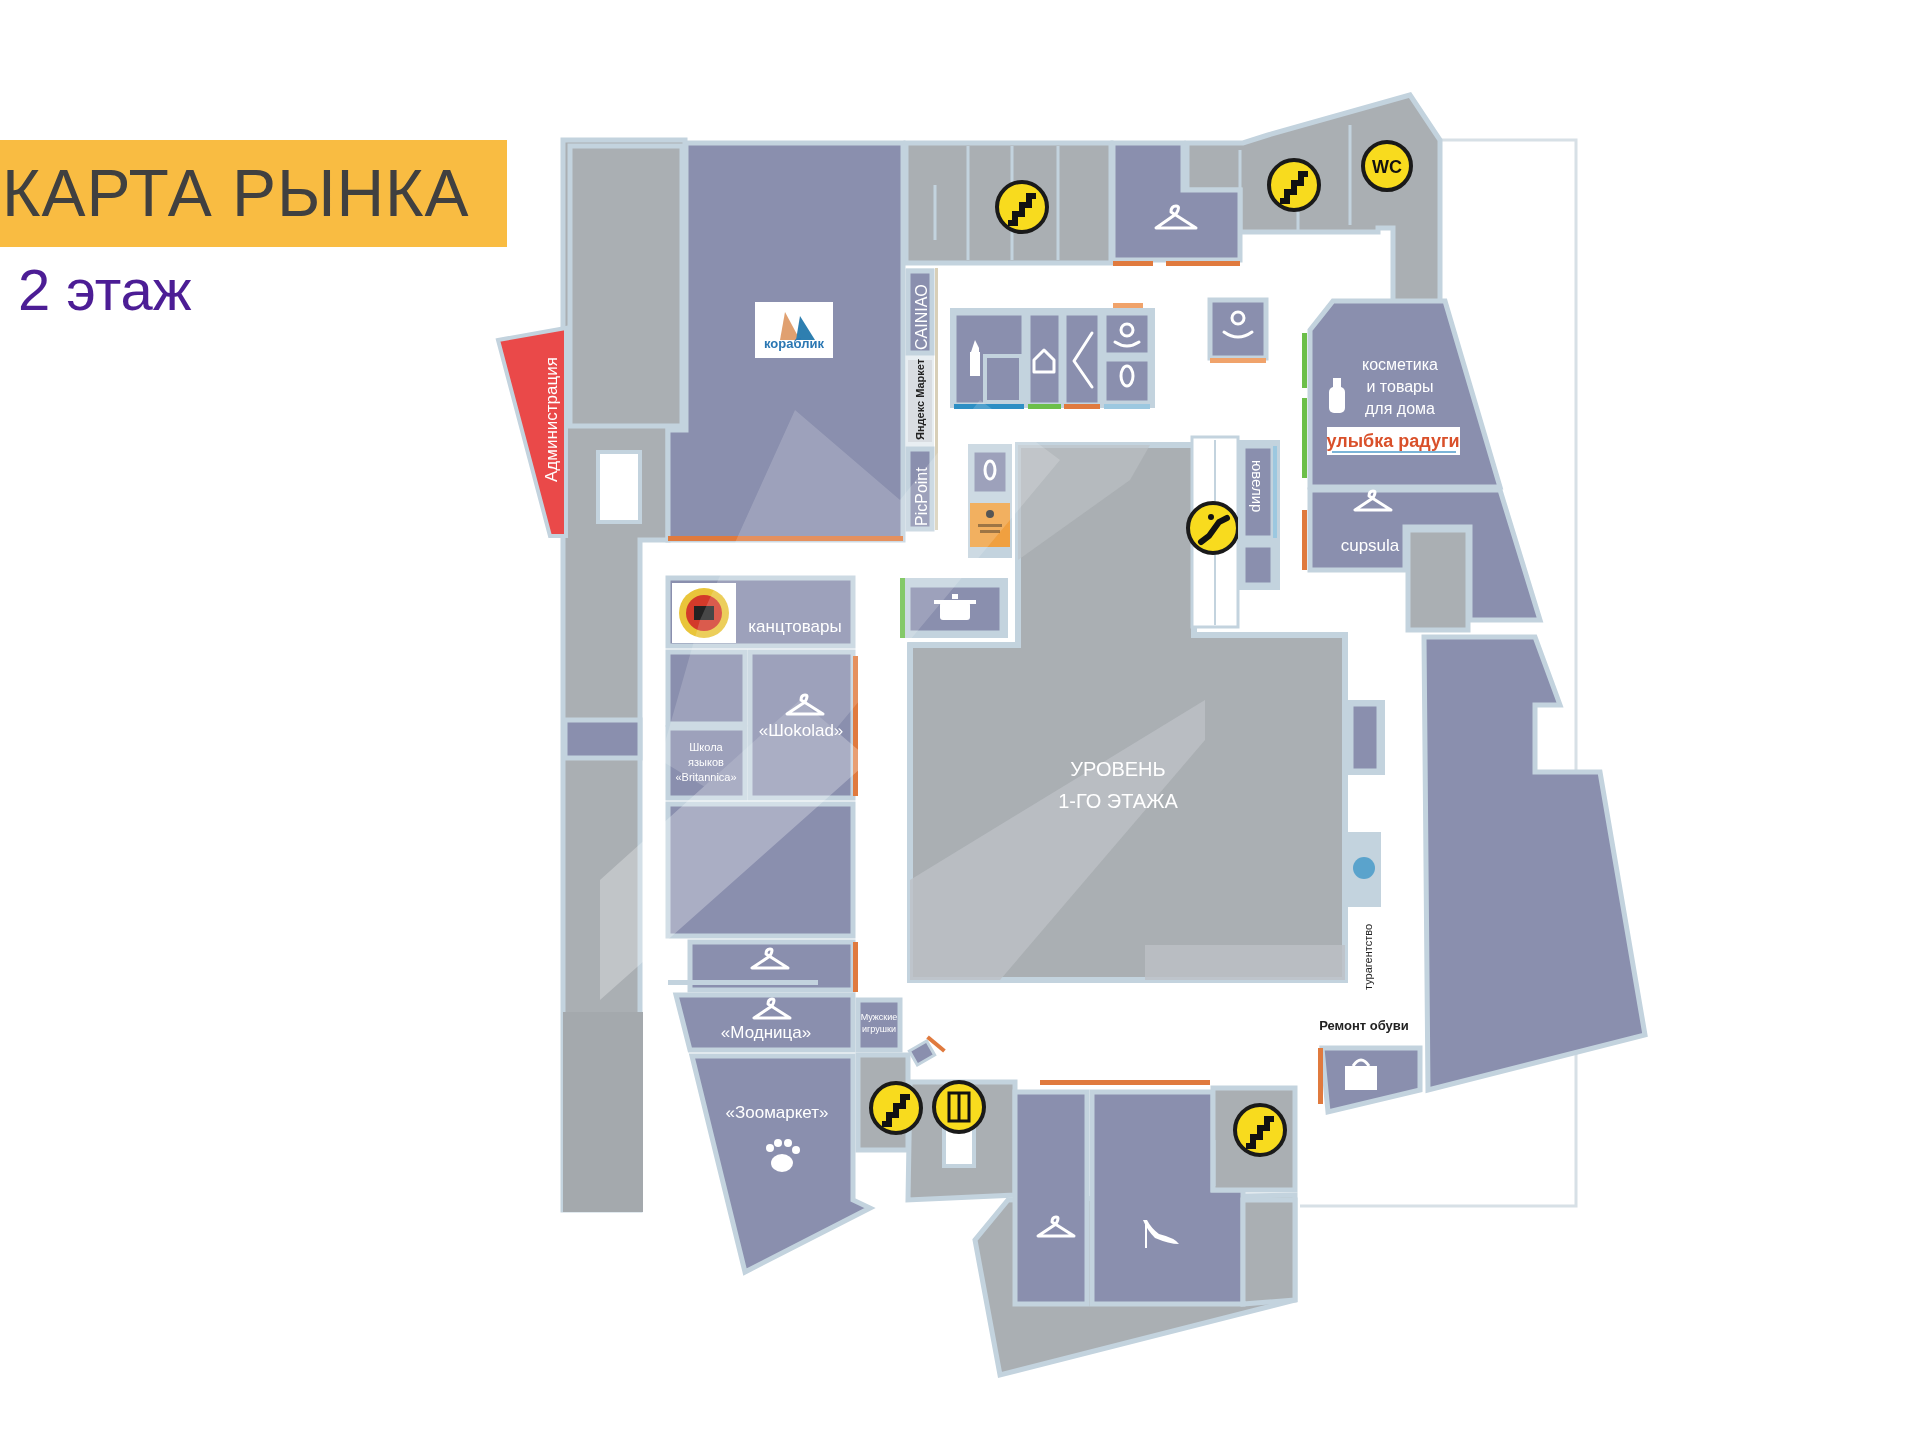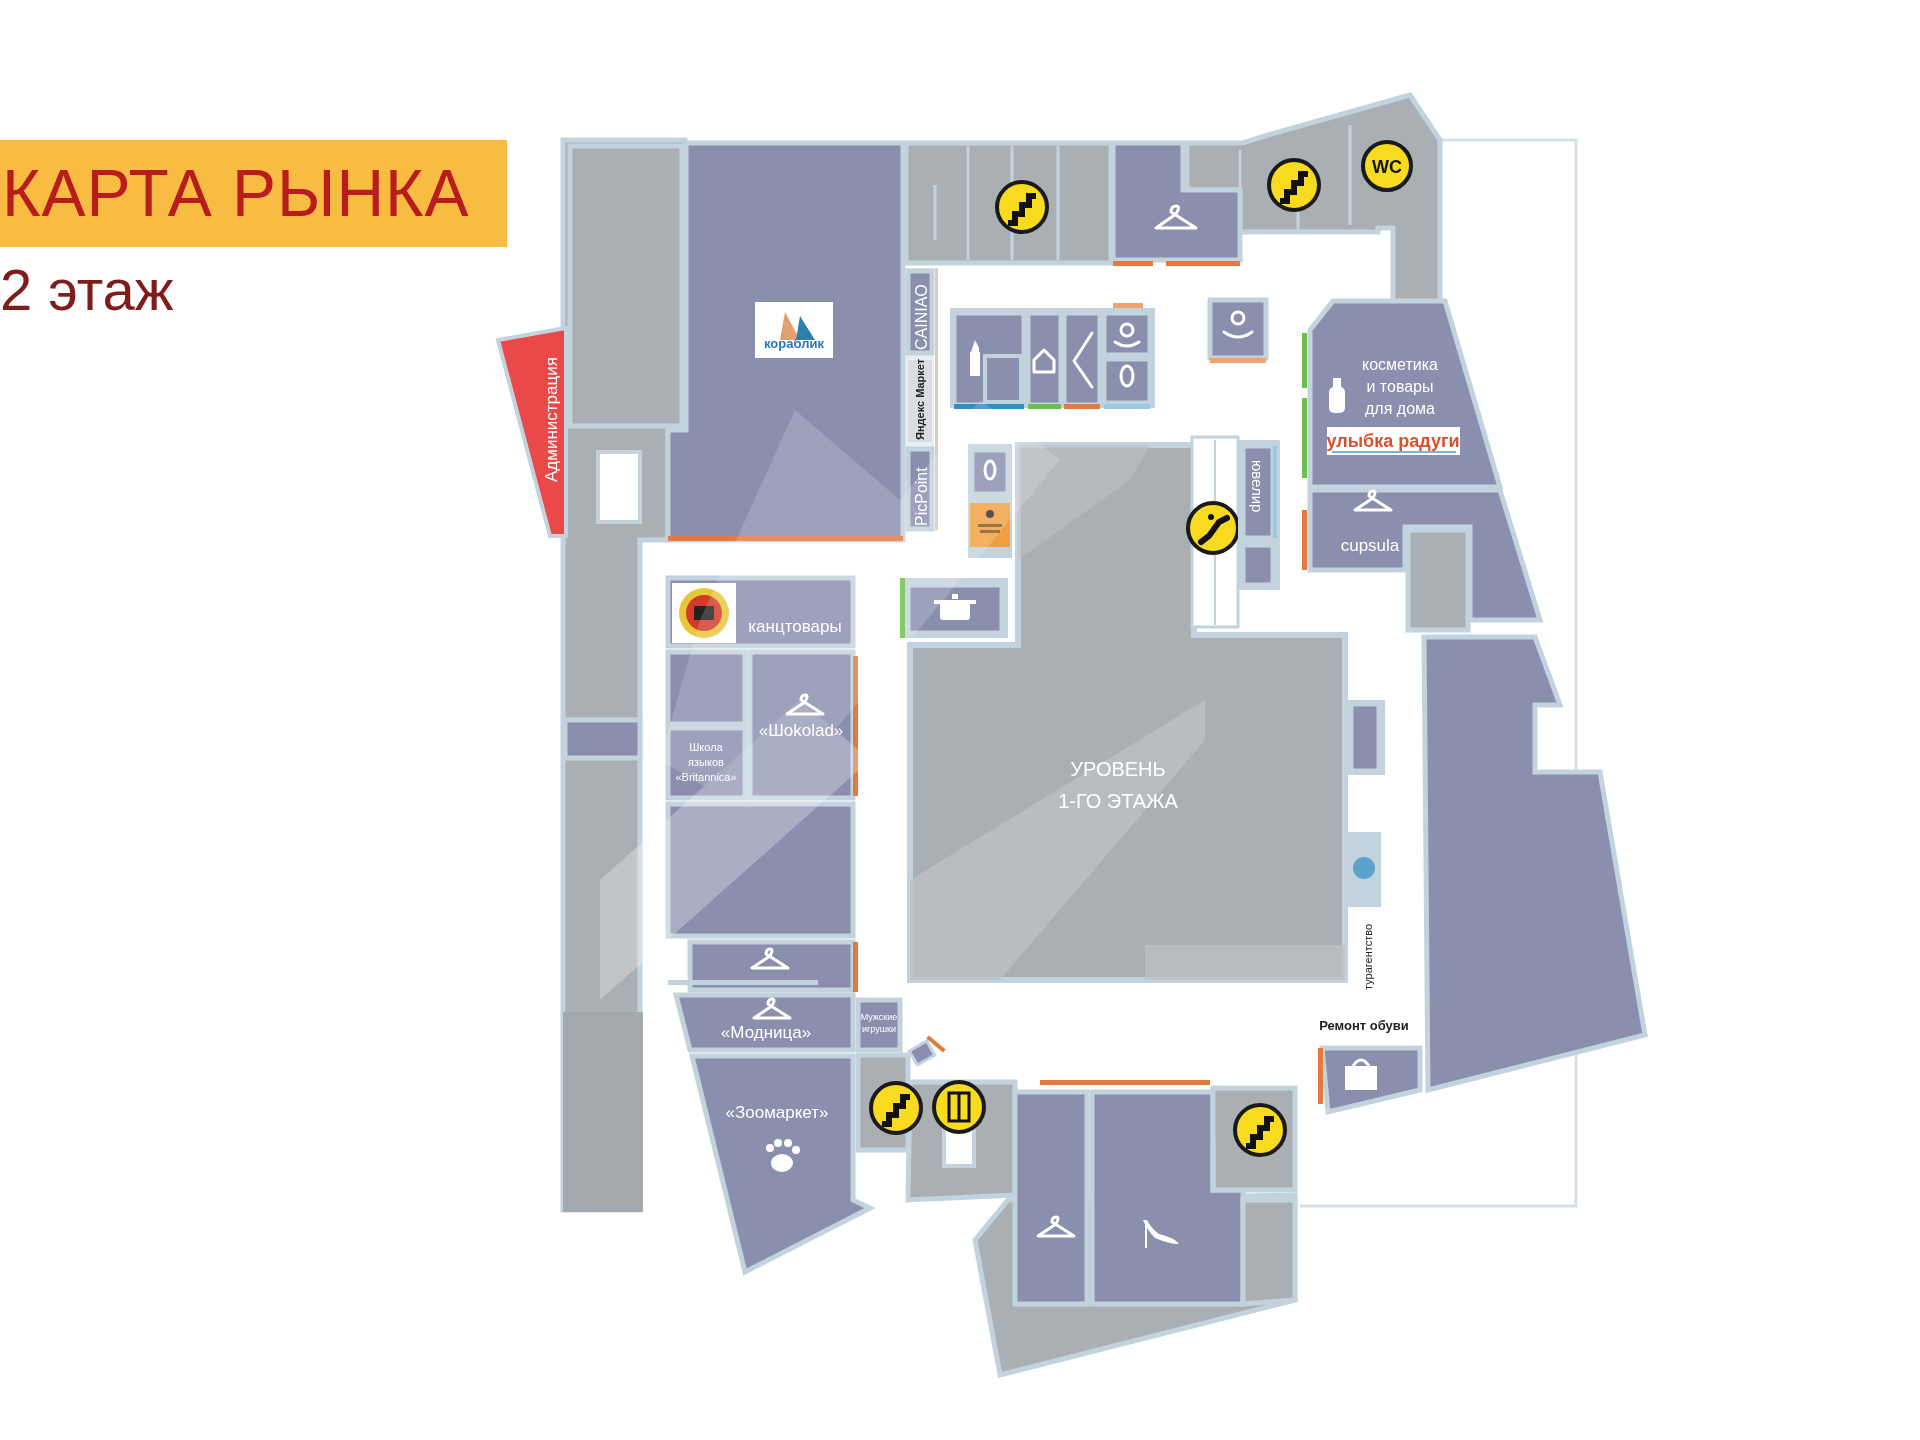--- a/index.html
+++ b/index.html
@@ -1,19 +1,19 @@
 <!DOCTYPE html>
 <html><head>
 <meta charset="utf-8">
 <style>
   html,body{margin:0;padding:0;background:#ffffff;}
   body{width:1920px;height:1440px;position:relative;overflow:hidden;font-family:"Liberation Sans",sans-serif;}
   .title-box{position:absolute;left:0;top:140px;width:507px;height:107px;background:#f9bc42;}
-  .title-text{position:absolute;left:2px;top:148px;font-family:"Liberation Sans",sans-serif;font-size:66px;color:#b91c1c;letter-spacing:1px;line-height:90px;white-space:nowrap;}
-  .floor-text{position:absolute;left:0;top:255px;font-family:"Liberation Sans",sans-serif;font-size:58px;color:#7f1d1d;line-height:70px;}
+  .title-text{position:absolute;left:2px;top:148px;font-family:"Liberation Sans",sans-serif;font-size:66px;color:#404040;letter-spacing:1px;line-height:90px;white-space:nowrap;}
+  .floor-text{position:absolute;left:18px;top:255px;font-family:"Liberation Sans",sans-serif;font-size:58px;color:#4c1d95;line-height:70px;}
   svg.map{position:absolute;left:0;top:0;}
   .shop{fill:#8a8fae;stroke:#c3d3de;stroke-width:5;}
   .grey{fill:#aaafb3;stroke:#c3d3de;stroke-width:5;}
   .lbl{font-family:"Liberation Sans",sans-serif;fill:#ffffff;}
   .dark{font-family:"Liberation Sans",sans-serif;fill:#222;}
   .badge{fill:#f8db1e;stroke:#1a1a1a;stroke-width:4;}
   .ico{fill:none;stroke:#ffffff;stroke-width:3;stroke-linecap:round;stroke-linejoin:round;}
   .icof{fill:#ffffff;}
   .stair{fill:none;stroke:#111;stroke-width:6;stroke-linejoin:miter;}
 </style>

